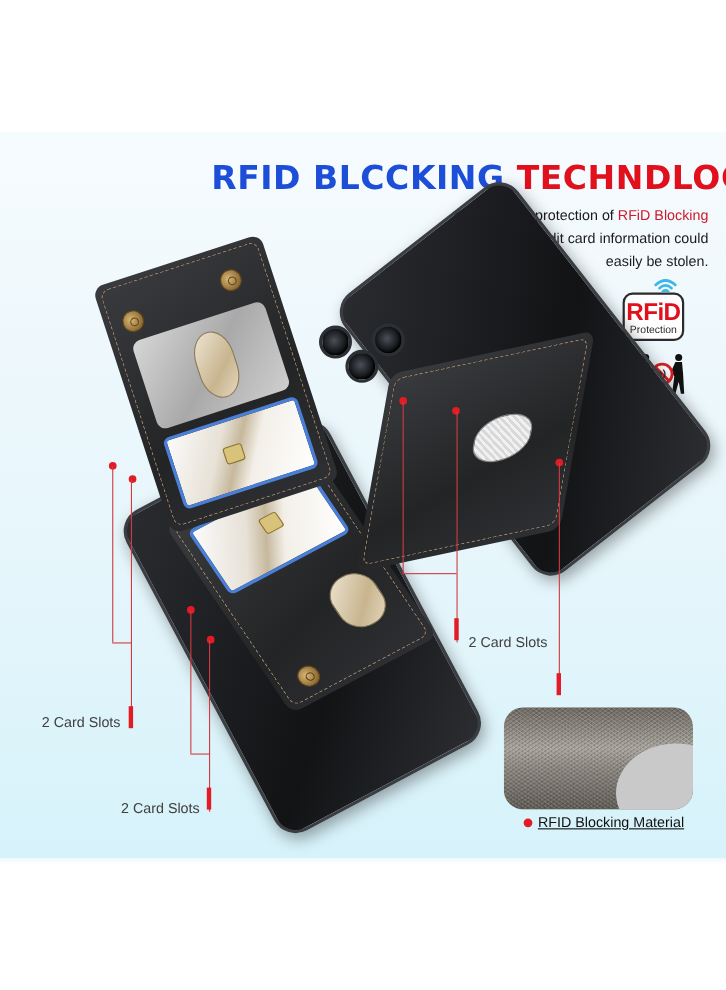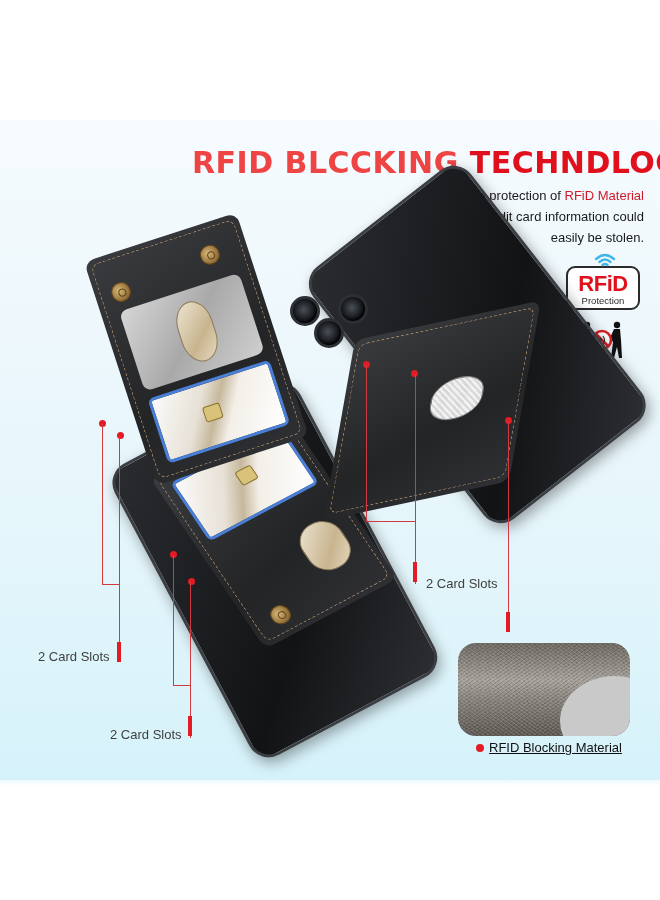--- a/index.html
+++ b/index.html
@@ -13,32 +13,32 @@
   .panel::after {
     content: ""; position: absolute; left: 0; right: 0; bottom: -6px; height: 8px;
     background: linear-gradient(180deg, rgba(214,242,250,0.6), rgba(255,255,255,0));
   }
 
   .headline {
     position: absolute; left: 192px; top: 145px; width: 450px; text-align: right;
     font-family: "DejaVu Sans", sans-serif; font-weight: bold; font-size: 30px;
     letter-spacing: 0.5px; white-space: nowrap;
   }
-  .headline .black { color: #ef4444; }
+  .headline .black { color: #1d4ed8; }
   .headline .red { color: #e0101c; }
 
   .note {
     position: absolute; right: 16px; top: 185px; width: 300px; text-align: right;
     font-size: 13px; line-height: 21px; color: #1a1a1a;
   }
   .note .red { color: #d01a2a; }
 
   
   .rfid-badge {
-    position: absolute; left: 566px; top: 266px; width: 74px; height: 44px;
+    position: absolute; left: 566px; top: 266px; width: 56px; height: 44px;
     border: 2.5px solid #2b2b2b; border-radius: 9px; background: #fff;
   }
   .rfid-badge .wifi {
     position: absolute; left: 26px; top: -16px; width: 22px; height: 16px;
   }
   .rfid-badge .big {
     position: absolute; left: 0; right: 0; top: 3px; text-align: center;
     font-weight: bold; font-size: 22px; color: #e0101c; letter-spacing: -0.5px;
   }
   .rfid-badge .small {
@@ -130,21 +130,21 @@
 </head>
 <body>
 
 <div class="panel"></div>
 
 <div class="headline">
   <span class="black">RFID BLCCKING </span><span class="red">TECHNDLOGY</span>
 </div>
 
 <div class="note">
-  <div><span>*Without the protection of </span><span class="red">RFiD Material</span></div>
+  <div><span>*Without the protection of </span><span class="red">RFiD Blocking</span></div>
   <div>material,your credit card information could</div>
   <div>easily be stolen.</div>
 </div>
 
 <div class="rfid-badge">
   <svg class="wifi" viewBox="0 0 22 16">
     <path d="M2 7 Q11 -1 20 7" stroke="#3fb6e6" stroke-width="2.4" fill="none" stroke-linecap="round"></path>
     <path d="M5.5 10 Q11 5 16.5 10" stroke="#3fb6e6" stroke-width="2.4" fill="none" stroke-linecap="round"></path>
     <path d="M8.5 13 Q11 11 13.5 13" stroke="#3fb6e6" stroke-width="2.4" fill="none" stroke-linecap="round"></path>
   </svg>

